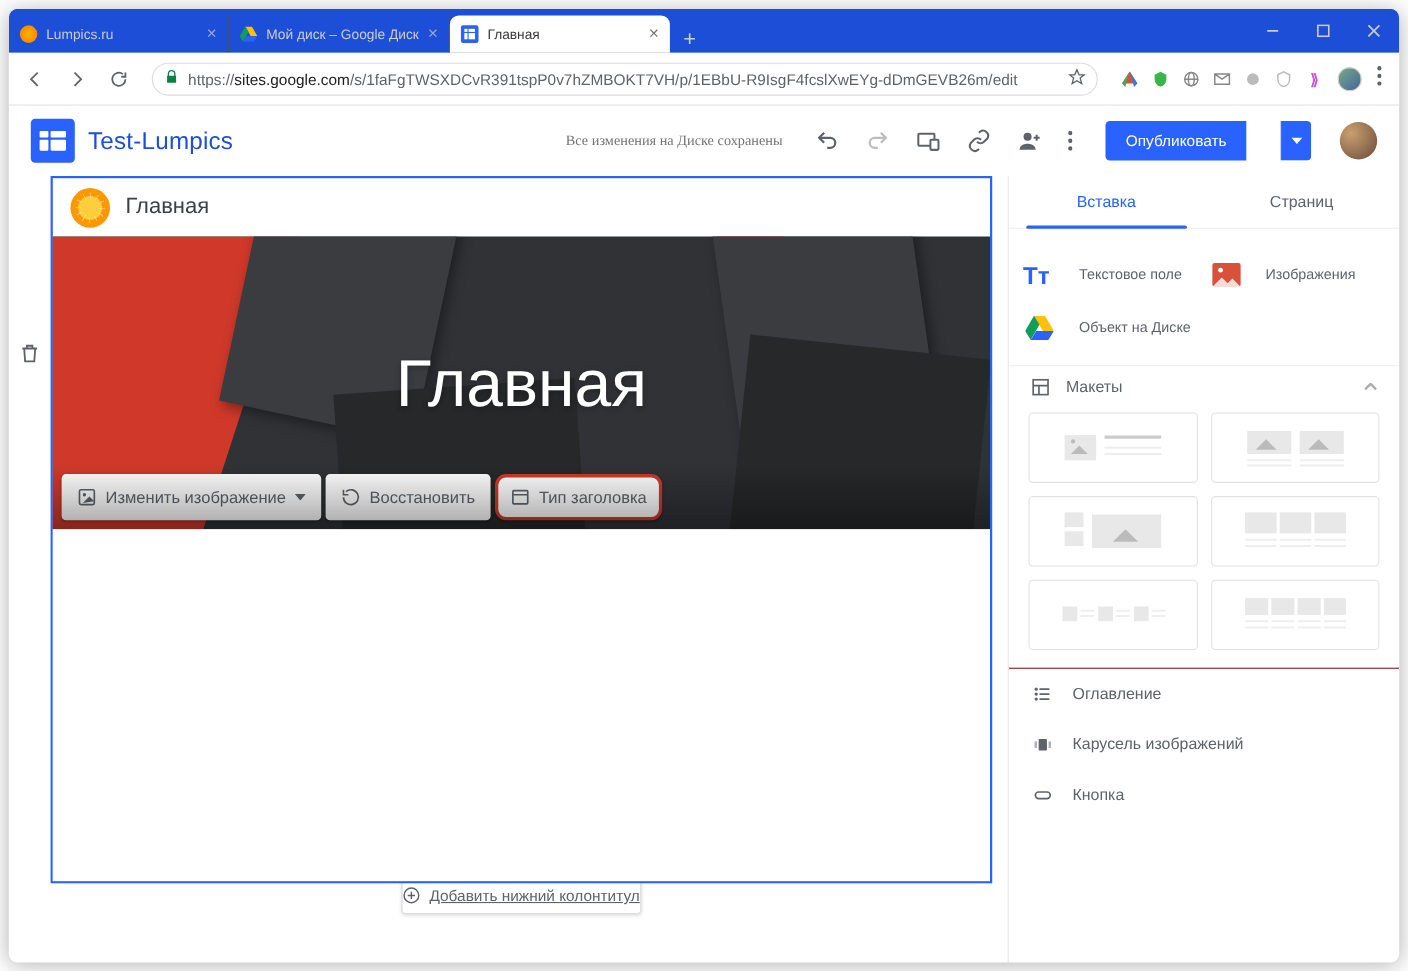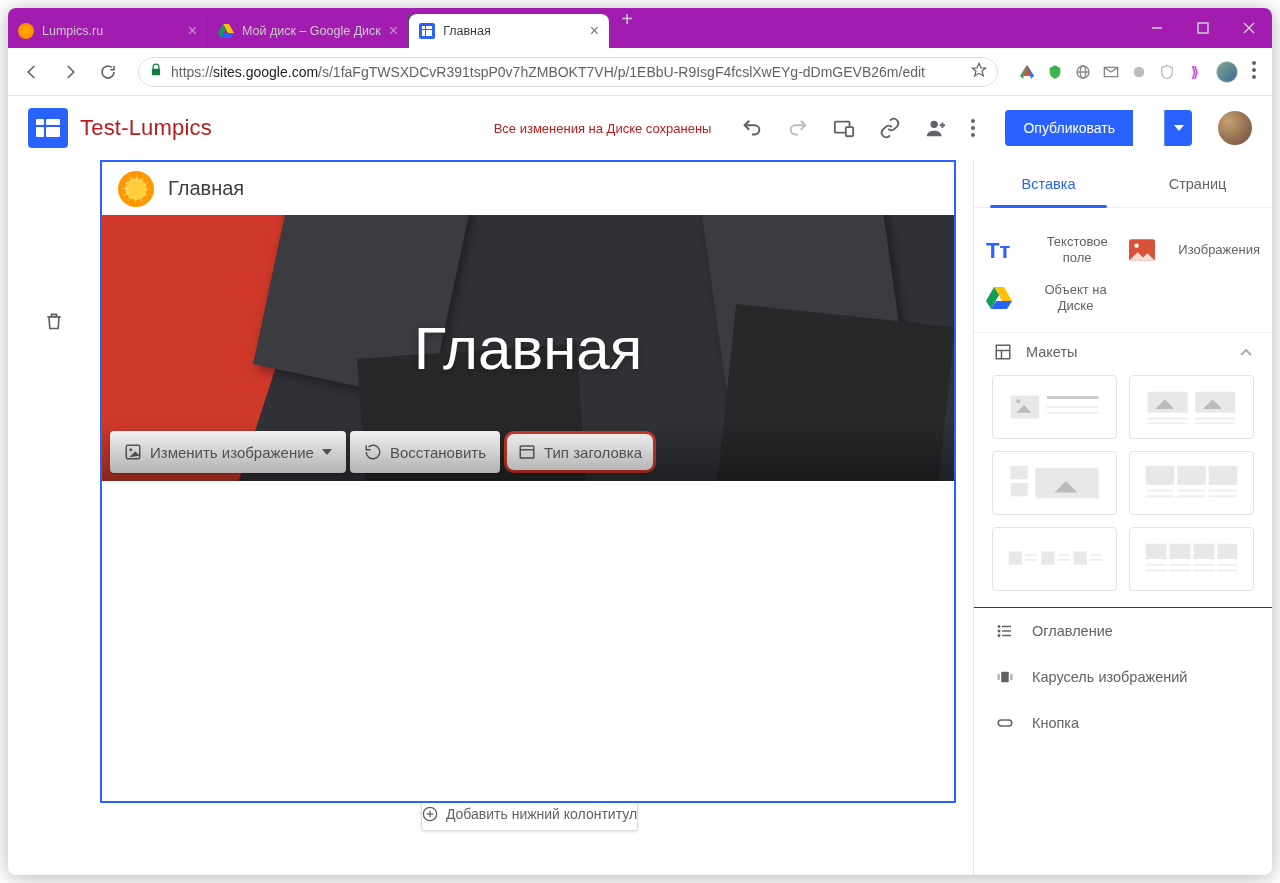--- a/index.html
+++ b/index.html
@@ -1,20 +1,20 @@
 <!DOCTYPE html>
 <html><head>
 <meta charset="utf-8">
 <style>
   * { box-sizing: border-box; margin: 0; padding: 0; font-family: 'Segoe UI', Arial, sans-serif; }
   body { width: 1280px; height: 883px; background: #fff; overflow: hidden; }
   .window { width: 1264px; height: 867px; margin: 8px auto; border-radius: 8px; overflow: hidden; box-shadow: 0 2px 20px rgba(0,0,0,0.3); display: flex; flex-direction: column; background: #fff; }
 
   
-  .titlebar { height: 40px; background: #a21caf; display: flex; align-items: flex-start; color: #ccc; }
+  .titlebar { height: 40px; background: #1d4ed8; display: flex; align-items: flex-end; color: #ccc; }
   .tab { height: 34px; margin-top: 6px; display: flex; align-items: center; padding: 0 10px; font-size: 12.5px; gap: 8px; cursor: pointer; min-width: 200px; border-right: 1px solid #4a515b; }
   .tab.active { background: #fff; color: #3b3b3b; border-radius: 8px 8px 0 0; border-right: none; }
   .tab-favicon { width: 16px; height: 16px; border-radius: 50%; display: flex; align-items: center; justify-content: center; flex-shrink: 0; }
   .tab-title { flex: 1; overflow: hidden; white-space: nowrap; text-overflow: ellipsis; }
   .tab-close { color: inherit; font-size: 16px; opacity: .7; }
   .newtab { color: #ccc; font-size: 20px; padding: 0 12px; cursor: pointer; }
   .win-controls { margin-left: auto; display: flex; }
   .win-btn { width: 46px; height: 40px; display: flex; align-items: center; justify-content: center; color: #ccc; cursor: pointer; }
 
   
@@ -29,22 +29,22 @@
   .ext-icons { display: flex; gap: 10px; align-items: center; padding: 0 6px; }
   .ext-icon { width: 18px; height: 18px; display: flex; align-items: center; justify-content: center; }
   .avatar-sm { width: 22px; height: 22px; border-radius: 50%; background: linear-gradient(135deg,#7a8,#469); border: 1px solid #ccc; }
   .menu-dots { color: #5f6368; padding: 0 8px; cursor: pointer; }
 
   
   .sites-toolbar { height: 64px; display: flex; align-items: center; padding: 0 20px; gap: 12px; }
   .sites-logo { width: 40px; height: 40px; background: #2962ff; border-radius: 4px; display: flex; align-items: center; justify-content: center; }
   .sites-logo-inner { width: 24px; height: 18px; display: grid; grid-template-columns: 8px 1fr; grid-template-rows: 6px 1fr; gap: 2px; }
   .sites-logo-inner div { background: #fff; border-radius: 1px; }
-  .site-title { font-size: 22px; color: #b91c1c; letter-spacing: .2px; }
-  .save-status { margin-left: auto; font-size: 13px; color: #b91c1c; }
+  .site-title { font-size: 22px; color: #1d4ed8; letter-spacing: .2px; }
+  .save-status { margin-left: auto; font-size: 13px; color: #737373; font-family: Liberation Serif, serif; }
   .toolbar-icons { display: flex; gap: 24px; align-items: center; margin: 0 18px; color: #5f6368; }
   .toolbar-icons svg { cursor: pointer; }
   .publish-group { display: flex; gap: 31px; }
   .btn-publish { background: #2962ff; color: #fff; height: 36px; display: flex; align-items: center; border: none; padding: 0 18px; font-size: 14px; border-radius: 4px 0 0 4px; cursor: pointer; }
   .btn-publish-dd { background: #2962ff; color: #fff; width: 28px; height: 36px; display: flex; align-items: center; justify-content: center; border-left: 1px solid rgba(255,255,255,.3); border-radius: 0 4px 4px 0; cursor: pointer; }
   .avatar-lg { width: 34px; height: 34px; border-radius: 50%; background: radial-gradient(circle at 30% 30%, #c8a070, #6a4a3a); margin-left: 14px; cursor: pointer; }
 
   
   .main { flex: 1; display: flex; overflow: hidden; }
 
@@ -71,24 +71,24 @@
   .hero-title { position: absolute; inset: 0; display: flex; align-items: center; justify-content: center; color: #fff; font-size: 60px; font-weight: 400; text-shadow: 0 2px 6px rgba(0,0,0,.3); }
   .hero::after { content:""; position:absolute; left:0; right:0; bottom:0; height:60px; background: linear-gradient(to top, rgba(0,0,0,.35), transparent); }
 
   .hero-toolbar { position: absolute; left: 8px; bottom: 8px; display: flex; gap: 4px; }
   .ht-btn { background: #fff; height: 42px; display: flex; align-items: center; gap: 8px; padding: 0 14px; color: #5f6368; font-size: 15px; cursor: pointer; border-radius: 4px; box-shadow: 0 1px 2px rgba(0,0,0,.25); }
   .ht-btn.highlighted { border: 3px solid #d0392a; border-radius: 10px; padding: 0 11px; }
 
   .canvas-body { height: 320px; background: #fff; }
 
   .add-footer-wrap { display: flex; justify-content: center; margin-top: -6px; }
-  .add-footer { background: #fff; border: 1px solid #ddd; border-radius: 4px; padding: 8px 0; color: #5f6368; font-size: 14px; display: flex; align-items: flex-start; gap: 8px; cursor: pointer; box-shadow: 0 1px 3px rgba(0,0,0,.12); }
+  .add-footer { background: #fff; border: 1px solid #ddd; border-radius: 4px; padding: 8px 0; color: #5f6368; font-size: 14px; display: flex; align-items: flex-start; gap: 8px; cursor: pointer; box-shadow: 0 1px 3px rgba(0,0,0,.12); text-decoration: underline; }
 
   
-  .right-panel { width: 299px; border-left: 1px solid #e6e6e6; display: flex; flex-direction: column; overflow: auto; }
+  .right-panel { width: 356px; border-left: 1px solid #e6e6e6; display: flex; flex-direction: column; overflow: auto; }
   .rp-tabs { display: flex; height: 48px; border-bottom: 1px solid #eee; }
   .rp-tab { flex: 1; display: flex; align-items: center; justify-content: center; font-size: 14.5px; color: #5f6368; cursor: pointer; position: relative; }
   .rp-tab.active { color: #2962ff; }
   .rp-tab.active::after { content:""; position: absolute; bottom: -1px; left: 16px; right: 16px; height: 3px; background: #2962ff; border-radius: 3px; }
 
   .insert-grid { display: grid; grid-template-columns: 1fr 1fr; padding: 18px 8px 10px; }
   .insert-tile { display: flex; flex-direction: row; align-items: center; gap: 20px; padding: 8px 4px; cursor: pointer; }
   .insert-tile .ico { width: 32px; height: 32px; display: flex; align-items: center; justify-content: center; }
   .insert-tile .lbl { font-size: 13px; color: #5f6368; text-align: center; line-height: 1.2; }
 

